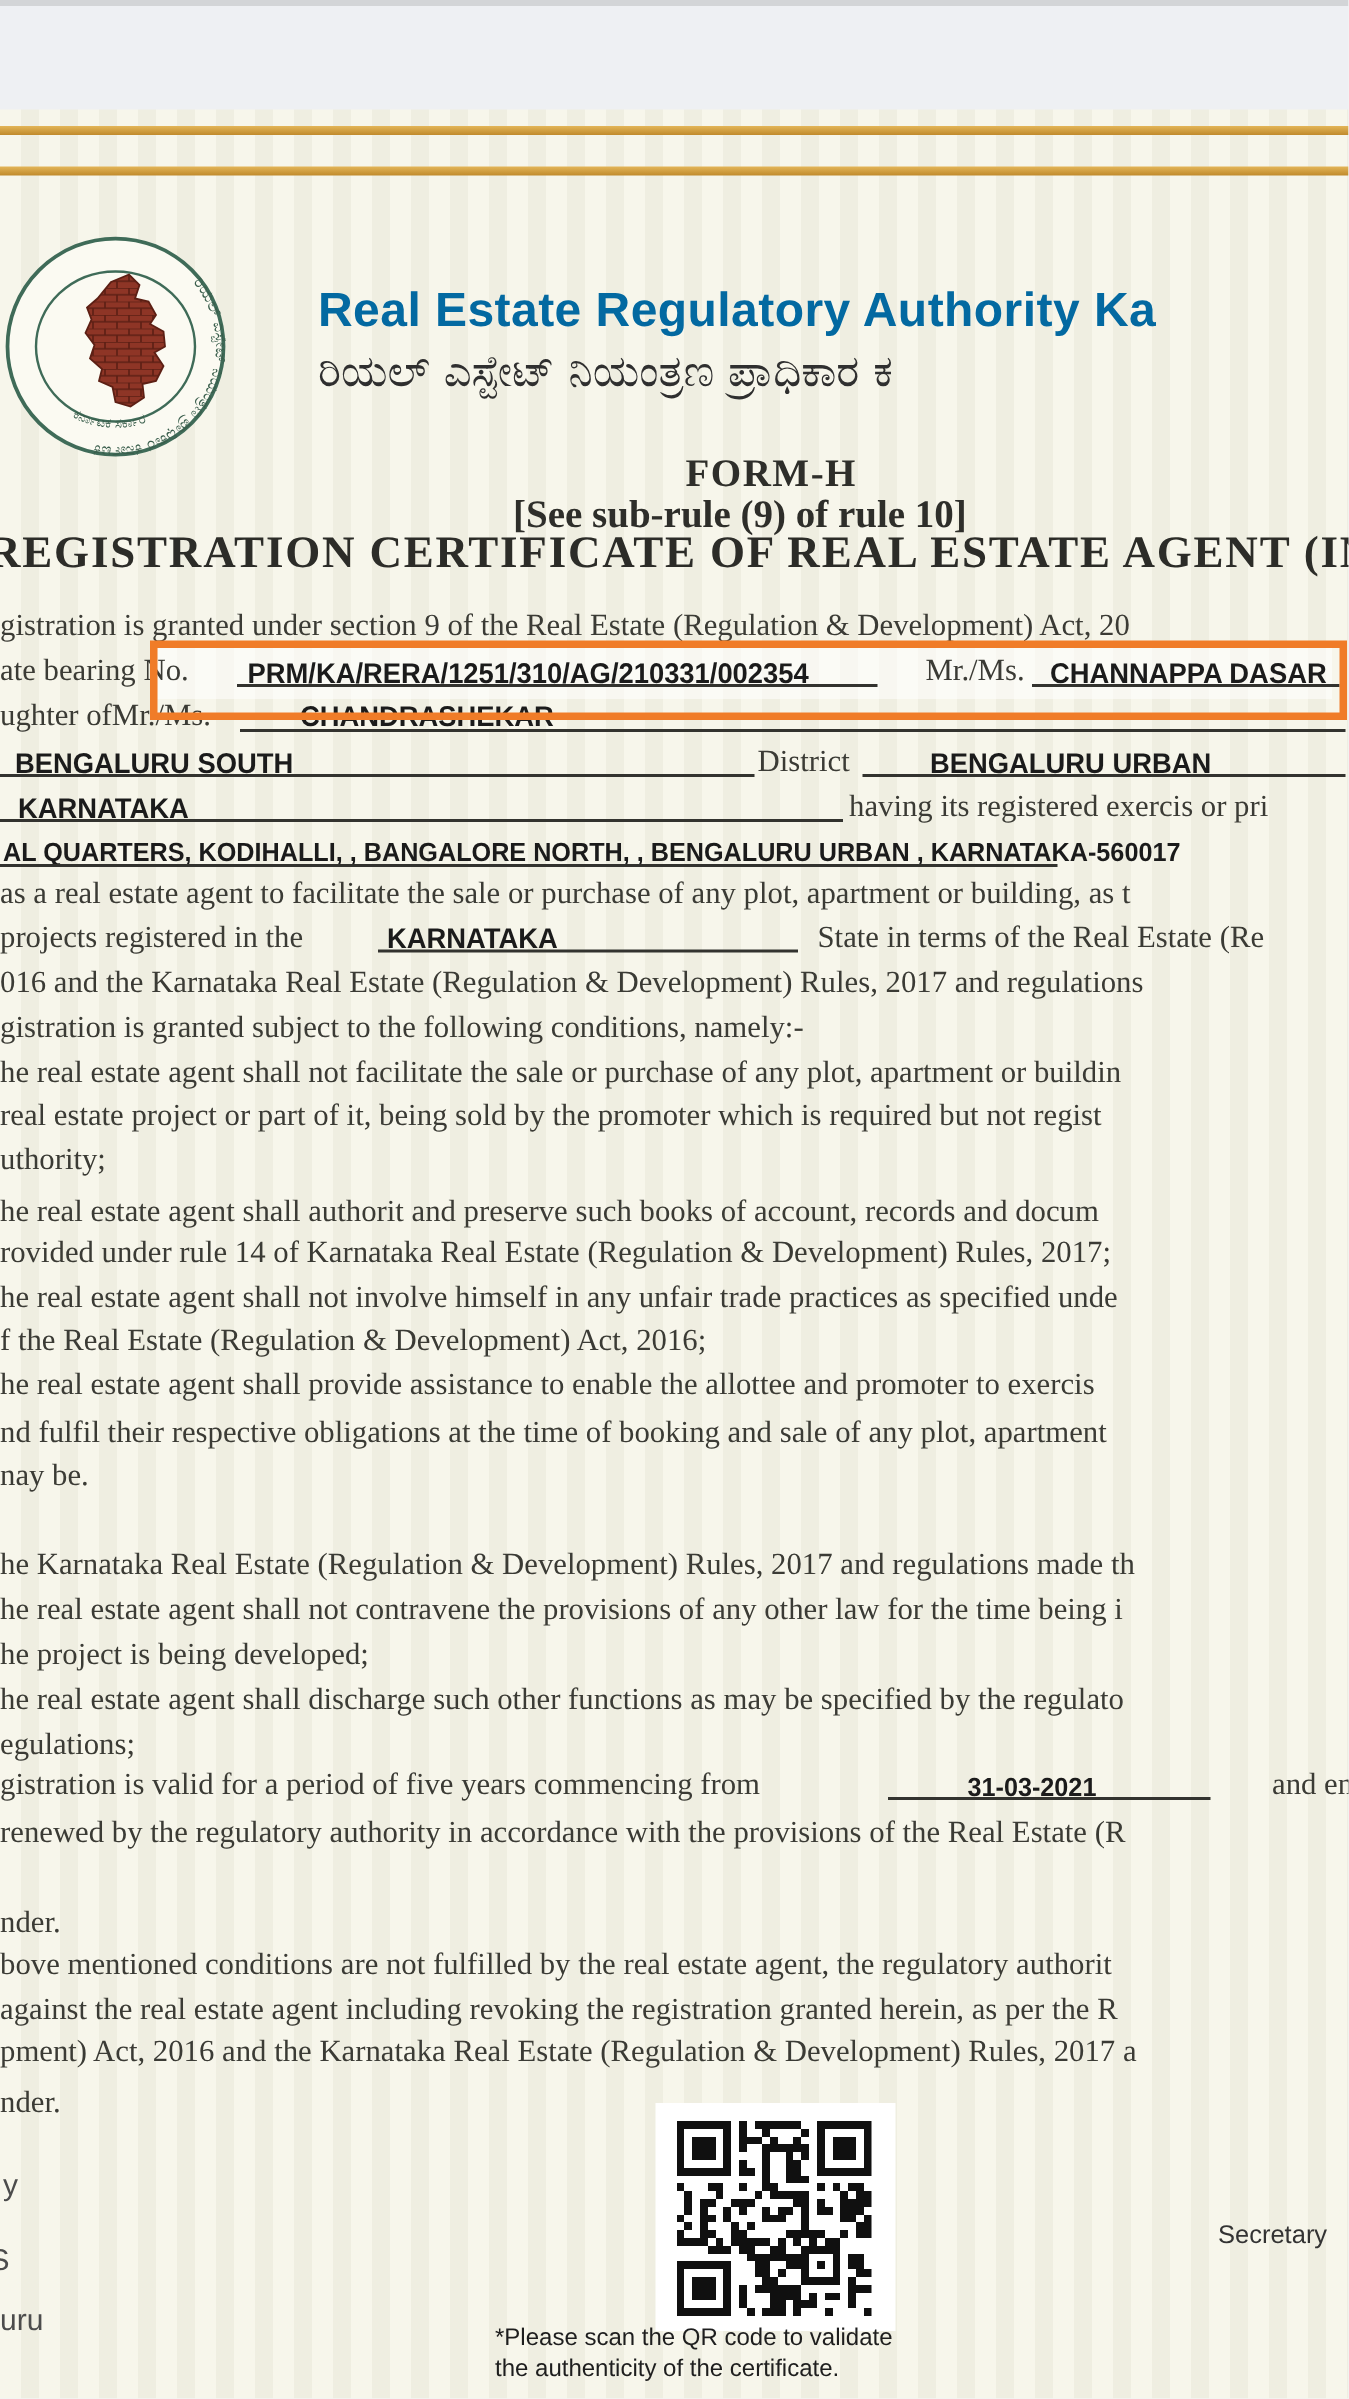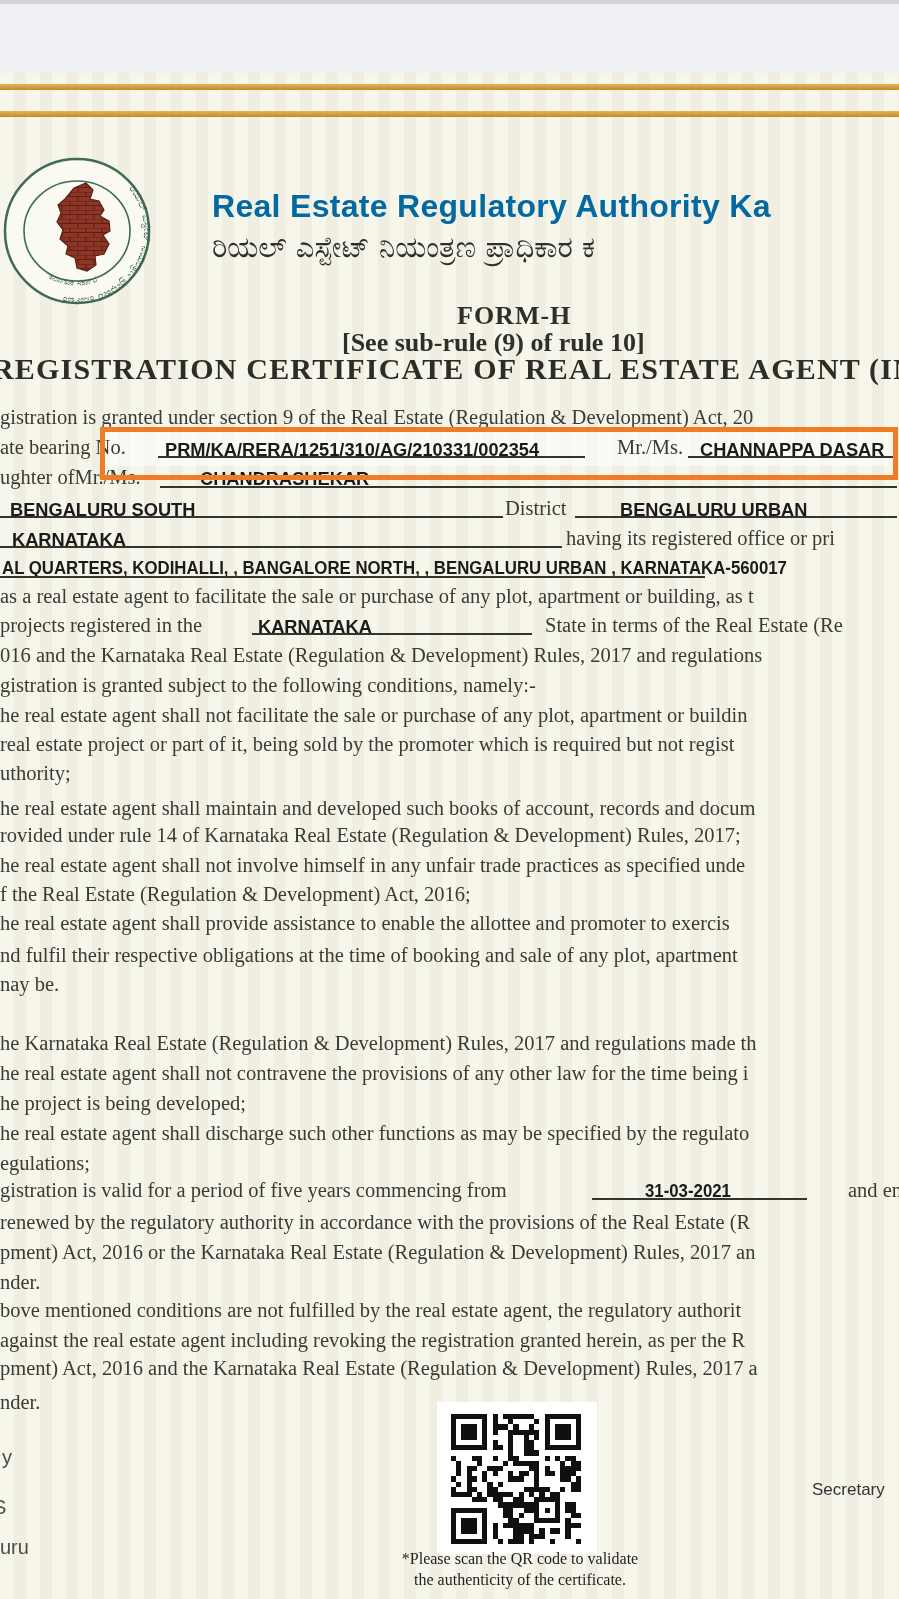--- a/index.html
+++ b/index.html
@@ -32,22 +32,22 @@
   .val{position:absolute;font-family:"Liberation Sans","DejaVu Sans",sans-serif;font-size:19px;
        font-weight:bold;color:#1b1b1b;white-space:nowrap;transform:scaleX(.96);transform-origin:left;}
   .rule{position:absolute;height:2px;background:#33332f;}
 
   .hl-fill{position:absolute;left:105px;top:432px;width:783px;height:34px;background:rgba(255,255,255,.55);}
   .hl-box{position:absolute;left:100px;top:427px;width:788px;height:43px;border:5px solid #f07c28;z-index:6;}
 
   
   .qr-quiet{position:absolute;left:437px;top:1402px;width:160px;height:152px;background:#fff;}
   .qr{position:absolute;left:451px;top:1414px;width:130px;height:130px;}
-  .qr-cap{position:absolute;left:330px;width:380px;text-align:center;
-          font-family:Liberation Serif, serif;font-size:16px;color:#1e1e1e;line-height:21px;}
+  .qr-cap{position:absolute;left:330px;width:380px;text-align:left;
+          font-family:Liberation Sans, sans-serif;font-size:16px;color:#1e1e1e;line-height:21px;}
   .cap1{top:1548px;} .cap2{top:1569px;}
 
   .frag{position:absolute;font-family:"Liberation Sans","DejaVu Sans",sans-serif;font-size:20px;color:#4c4c4c;white-space:nowrap;}
   .secretary{position:absolute;left:812px;top:1480px;font-family:"Liberation Sans","DejaVu Sans",sans-serif;
              font-size:17px;color:#333;white-space:nowrap;}
 </style>
 </head>
 <body>
 
 <div class="screen">
@@ -98,51 +98,50 @@
   <div class="rule" style="left:160px;top:486px;width:737px"></div>
 
   <div class="val" style="left:10px;top:499px">BENGALURU SOUTH</div>
   <div class="rule" style="left:0;top:516px;width:503px"></div>
   <div class="slabel" style="left:505px;top:497px">District</div>
   <div class="rule" style="left:575px;top:516px;width:322px"></div>
   <div class="val" style="left:620px;top:499px">BENGALURU URBAN</div>
 
   <div class="val" style="left:12px;top:529px">KARNATAKA</div>
   <div class="rule" style="left:0;top:546px;width:562px"></div>
-  <div class="slabel" style="left:566px;top:527px">having its registered office or pri</div>
+  <div class="slabel" style="left:566px;top:527px">having its registered exercis or pri</div>
 
   <div class="val" style="left:2px;top:558px;font-size:17.5px">AL QUARTERS, KODIHALLI, , BANGALORE NORTH, , BENGALURU URBAN , KARNATAKA-560017</div>
   <div class="rule" style="left:0;top:576px;width:705px"></div>
 
   <div class="slabel" style="left:0;top:614px">projects registered in the</div>
   <div class="val" style="left:258px;top:616px">KARNATAKA</div>
   <div class="rule" style="left:252px;top:633px;width:280px"></div>
   <div class="slabel" style="left:545px;top:614px">State in terms of the Real Estate (Re</div>
 
   <div class="sline" style="top:405px">gistration is granted under section 9 of the Real Estate (Regulation &amp; Development) Act, 20</div>
   <div class="sline" style="top:584px">as a real estate agent to facilitate the sale or purchase of any plot, apartment or building, as t</div>
   <div class="sline" style="top:643px">016 and the Karnataka Real Estate (Regulation &amp; Development) Rules, 2017 and regulations</div>
   <div class="sline" style="top:673px">gistration is granted subject to the following conditions, namely:-</div>
   <div class="sline" style="top:732px"> real estate project or part of it, being sold by the promoter which is required but not regist</div>
   <div class="sline" style="top:703px">he real estate agent shall not facilitate the sale or purchase of any plot, apartment or buildin</div>
   <div class="sline" style="top:761px">uthority;</div>
-  <div class="sline" style="top:796px">he real estate agent shall maintain and developed such books of account, records and docum</div>
+  <div class="sline" style="top:796px">he real estate agent shall authorit and preserve such books of account, records and docum</div>
   <div class="sline" style="top:823px">rovided under rule 14 of Karnataka Real Estate (Regulation &amp; Development) Rules, 2017;</div>
   <div class="sline" style="top:853px">he real estate agent shall not involve himself in any unfair trade practices as specified unde</div>
   <div class="sline" style="top:882px">f the Real Estate (Regulation &amp; Development) Act, 2016;</div>
   <div class="sline" style="top:911px">he real estate agent shall provide assistance to enable the allottee and promoter to exercis</div>
   <div class="sline" style="top:943px">nd fulfil their respective obligations at the time of booking and sale of any plot, apartment</div>
   <div class="sline" style="top:972px">nay be.</div>
   <div class="sline" style="top:1031px">he Karnataka Real Estate (Regulation &amp; Development) Rules, 2017 and regulations made th</div>
   <div class="sline" style="top:1061px">he real estate agent shall not contravene the provisions of any other law for the time being i</div>
   <div class="sline" style="top:1091px">he project is being developed;</div>
   <div class="sline" style="top:1121px">he real estate agent shall discharge such other functions as may be specified by the regulato</div>
   <div class="sline" style="top:1151px">egulations;</div>
   <div class="sline" style="top:1210px">renewed by the regulatory authority in accordance with the  provisions of the Real Estate (R</div>
-  <div class="sline" style="top:1240px">pment) Act, 2016 or the Karnataka Real Estate (Regulation &amp; Development) Rules, 2017 an</div>
   <div class="sline" style="top:1270px">nder.</div>
   <div class="sline" style="top:1298px">bove mentioned conditions are not fulfilled by the real estate agent, the regulatory authorit</div>
   <div class="sline" style="top:1328px">against the real estate agent including revoking the registration granted herein, as per the R</div>
   <div class="sline" style="top:1356px">pment) Act, 2016 and the Karnataka Real Estate (Regulation &amp; Development) Rules, 2017 a</div>
   <div class="sline" style="top:1390px">nder.</div>
 
   <div class="slabel" style="left:0;top:1179px">gistration is valid for a period of five years commencing from</div>
   <div class="val" style="left:645px;top:1181px;font-size:17.5px">31-03-2021</div>
   <div class="rule" style="left:592px;top:1198px;width:215px"></div>
   <div class="slabel" style="left:848px;top:1179px">and endi</div>

